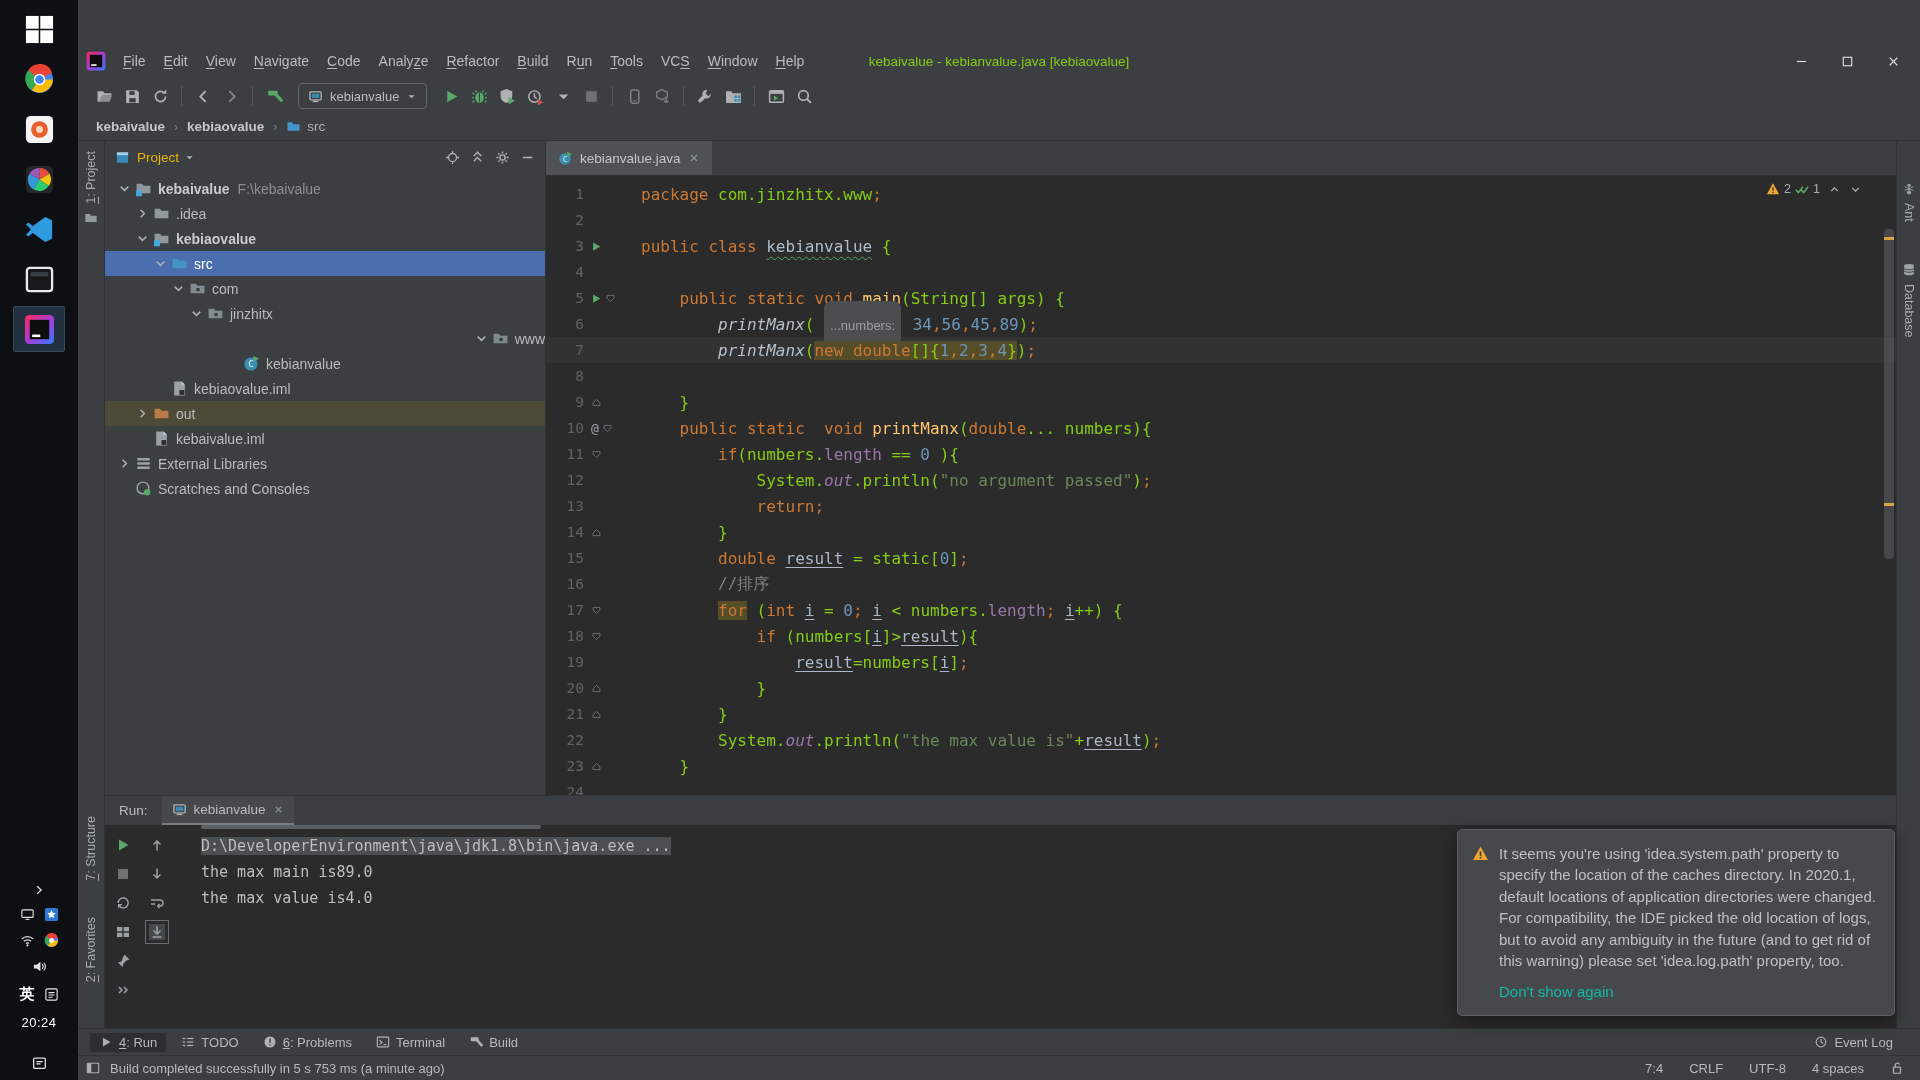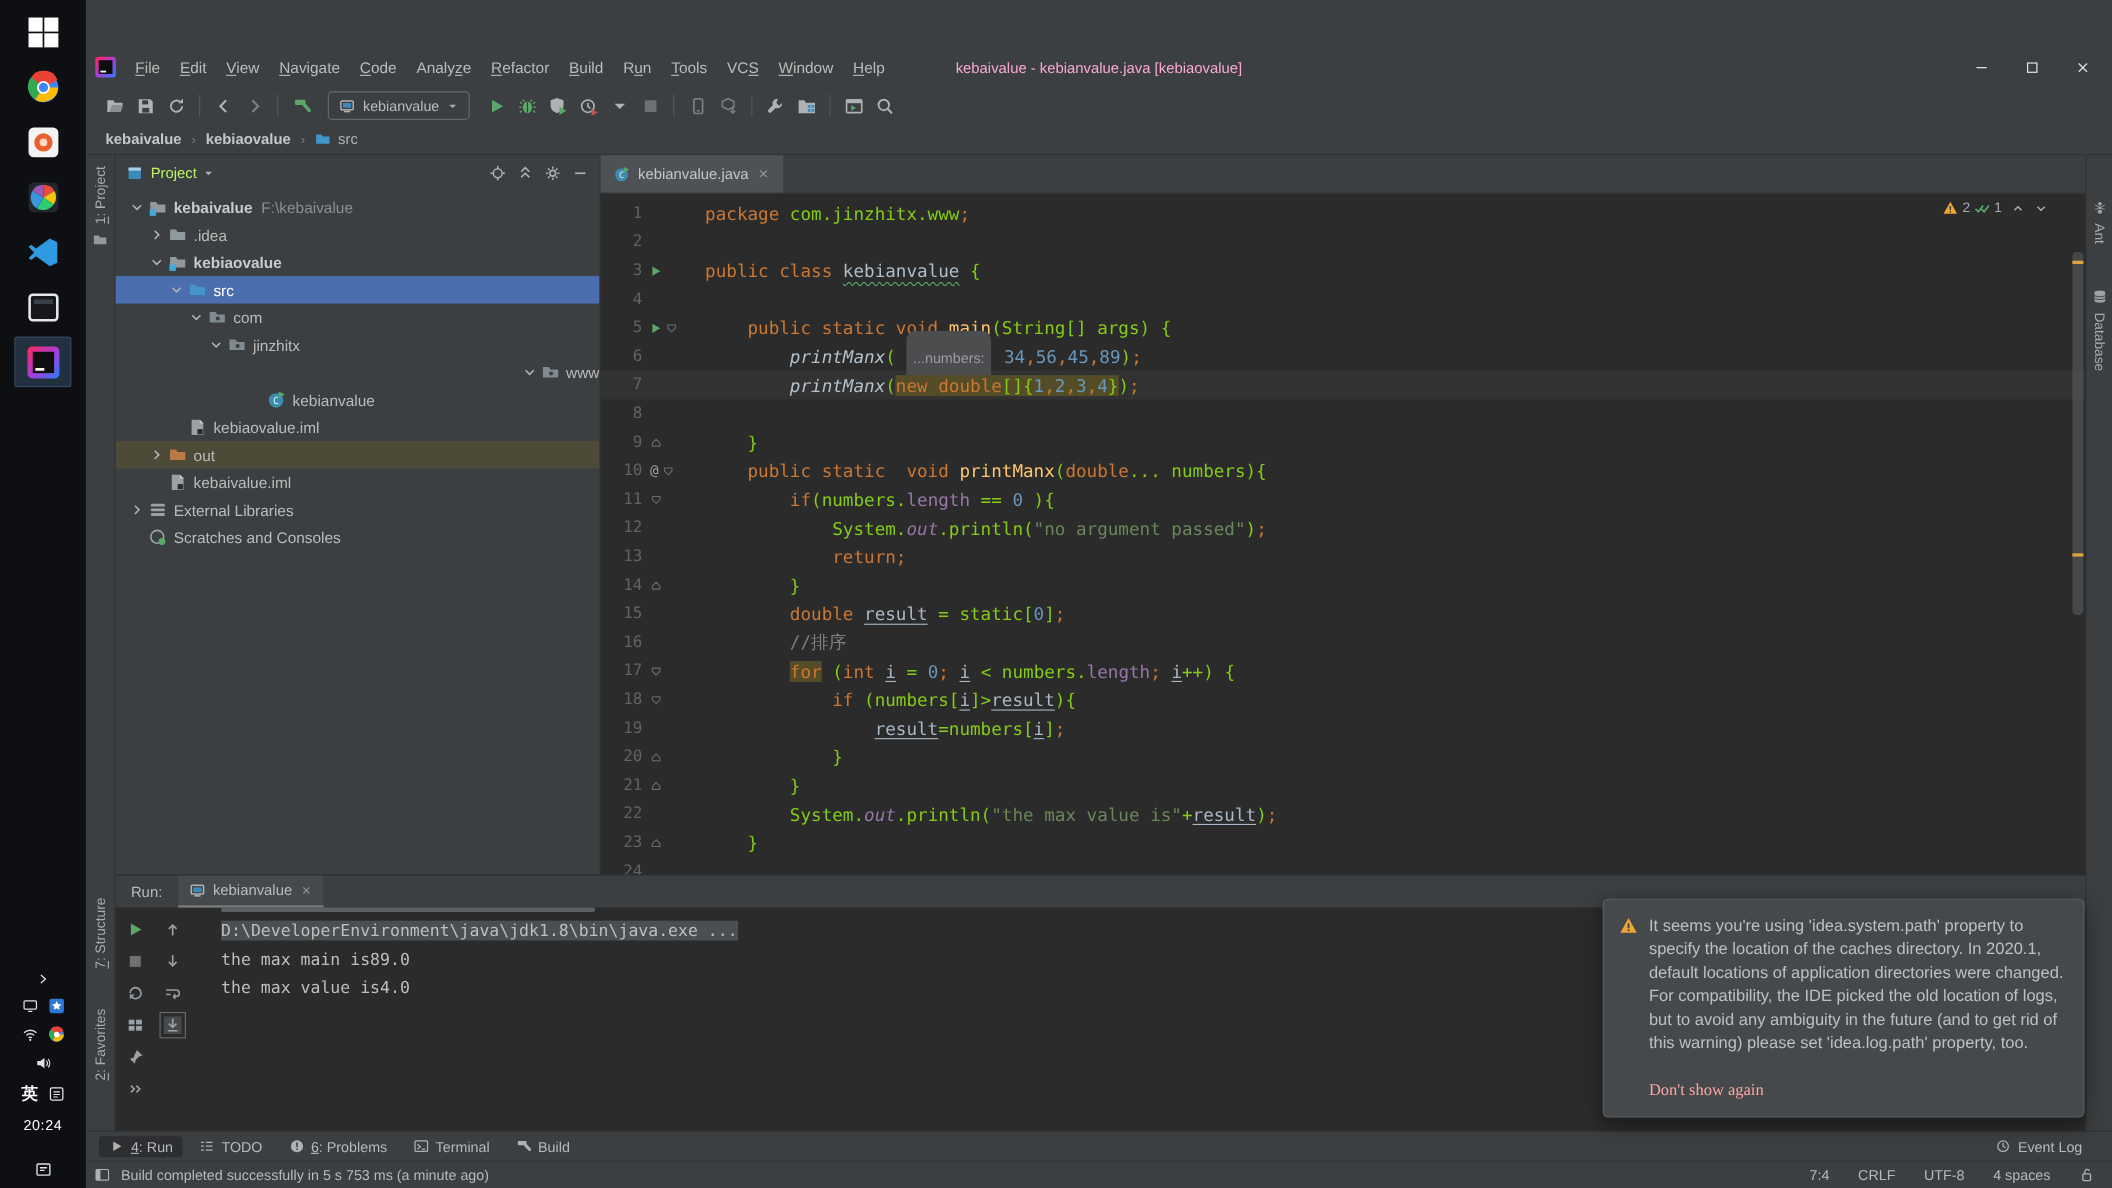--- a/index.html
+++ b/index.html
@@ -21,21 +21,21 @@
   .ime{color:#ffffff;font-size:15px;font-weight:bold;}
   .clock{color:#ffffff;font-size:13px;letter-spacing:.5px;}
 
   
   .window{position:absolute;left:78px;top:0;right:0;bottom:0;display:flex;flex-direction:column;background:#3c3f41;}
 
   .titlebar{height:36px;flex:0 0 auto;display:flex;align-items:center;background:#3c3f41;position:relative;padding-left:8px;margin-top:43px;}
   .titlebar .icn{width:20px;height:20px;margin-right:8px;}
   .menu-item{padding:0 9px;font-size:14px;color:#bbbbbb;cursor:default;}
   .menu-item u{text-underline-offset:2px;}
-  .win-title{position:absolute;left:50%;transform:translateX(-50%);color:#f9a8d4;font-size:13.5px;white-space:nowrap;}
+  .win-title{position:absolute;left:50%;transform:translateX(-50%);color:#84cc16;font-size:13.5px;white-space:nowrap;}
   .win-controls{margin-left:auto;display:flex;height:100%;}
   .win-btn{width:46px;height:100%;display:flex;align-items:center;justify-content:center;}
   .win-btn .icn{width:15px;height:15px;}
 
   .toolbar{height:34px;flex:0 0 auto;display:flex;align-items:center;background:#3c3f41;padding-left:12px;}
   .tbtn{width:28px;height:28px;display:flex;align-items:center;justify-content:center;border-radius:3px;}
   .tbtn .icn{width:17px;height:17px;}
   .tsep{width:1px;height:20px;background:#555758;margin:0 7px;}
   .runcfg{display:flex;align-items:center;gap:7px;border:1px solid #666868;border-radius:4px;height:24px;
           padding:0 9px;margin:0 10px;font-size:13px;color:#bbbbbb;}
@@ -53,21 +53,21 @@
   .stripe{background:#3c3f41;display:flex;flex-direction:column;align-items:center;box-sizing:border-box;}
   .stripe-left{width:27px;border-right:1px solid #323232;padding-top:10px;}
   .stripe-right{width:24px;border-left:1px solid #323232;padding-top:34px;gap:34px;}
   .vlabel{writing-mode:vertical-rl;transform:rotate(180deg);font-size:12.5px;color:#a9abad;white-space:nowrap;}
   .vlabel-d{writing-mode:vertical-rl;font-size:12.5px;color:#a9abad;white-space:nowrap;}
   .stripe .icn{width:14px;height:14px;margin:7px 0;}
   .stripe-group{display:flex;flex-direction:column;align-items:center;}
 
   
   .proj{width:440px;flex:0 0 auto;background:#3c3f41;border-right:1px solid #323232;display:flex;flex-direction:column;}
-  .proj-head{height:33px;flex:0 0 auto;display:flex;align-items:center;padding:0 10px;font-size:13.5px;color:#bef264;}
+  .proj-head{height:33px;flex:0 0 auto;display:flex;align-items:center;padding:0 10px;font-size:13.5px;color:#eab308;}
   .proj-head .icn{width:15px;height:15px;}
   .proj-title{margin:0 5px 0 7px;}
   .proj-head .dd{width:11px;height:11px;}
   .proj-head-icons{margin-left:auto;display:flex;gap:10px;align-items:center;}
   .proj-head-icons .icn{width:15px;height:15px;}
   .tree{flex:1;overflow:hidden;font-size:14px;padding-top:2px;}
   .trow{height:25px;display:flex;align-items:center;white-space:nowrap;color:#bbbbbb;box-sizing:border-box;}
   .trow .chev{width:15px;height:15px;margin-right:3px;flex:0 0 auto;}
   .trow .ticn{width:17px;height:17px;margin-right:6px;flex:0 0 auto;}
   .trow .lbl b{font-weight:bold;color:#c8cbcd;}
@@ -137,21 +137,21 @@
   .statusbar{height:24px;flex:0 0 auto;background:#3c3f41;border-top:1px solid #323232;display:flex;
              align-items:center;padding:0 16px 0 8px;font-size:13px;color:#b7b9bb;}
   .statusbar .icn{width:14px;height:14px;margin-right:10px;}
   .sb-right{margin-left:auto;display:flex;align-items:center;gap:26px;}
 
   
   .notif{position:absolute;right:25px;bottom:64px;width:438px;background:#46494b;border:1px solid #5d6062;
          border-radius:5px;box-shadow:0 5px 18px rgba(0,0,0,.45);padding:13px 16px 13px 14px;
          font-size:15px;line-height:21.5px;color:#bdc0c2;display:flex;gap:10px;z-index:6;box-sizing:border-box;}
   .notif .icn{width:17px;height:17px;margin-top:2px;}
-  .notif-link{color:#fca5a5;display:block;margin-top:21px;cursor:pointer;font-family:Liberation Serif, serif;}
+  .notif-link{color:#14b8a6;display:block;margin-top:9px;cursor:pointer;}
 </style>
 </head>
 <body>
 
 <div class="screen">
 
   <div class="taskbar">
     <div id="tb-apps" style="display:flex;flex-direction:column;align-items:center;">
         <div class="tb-app">
           <span class="icn" style="width: 31px; height: 31px;">

